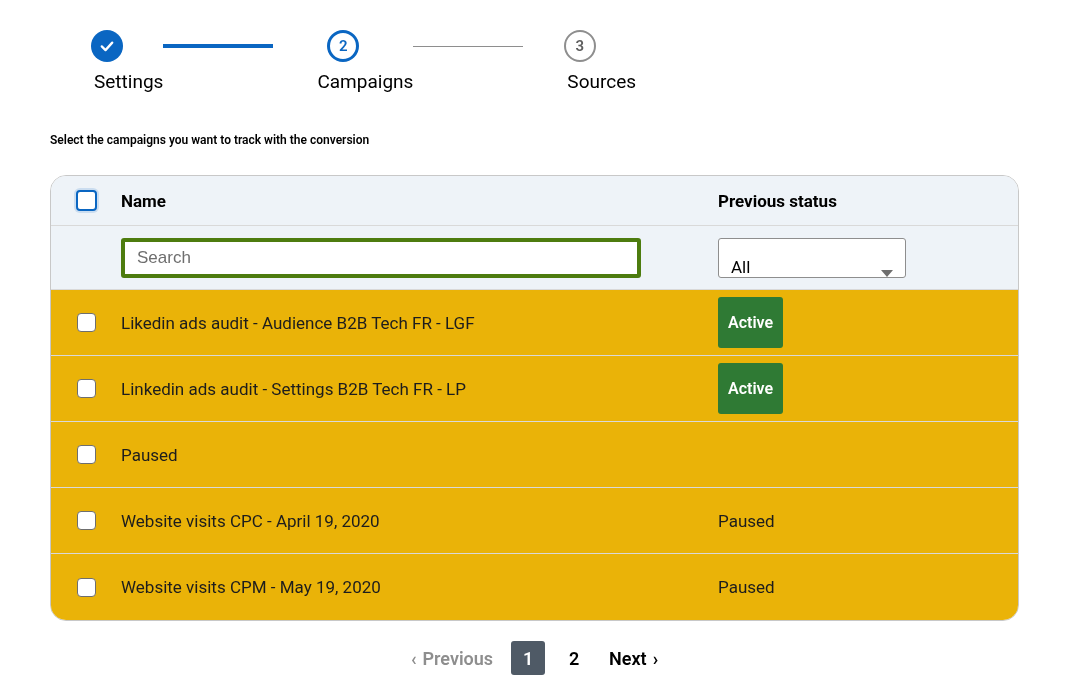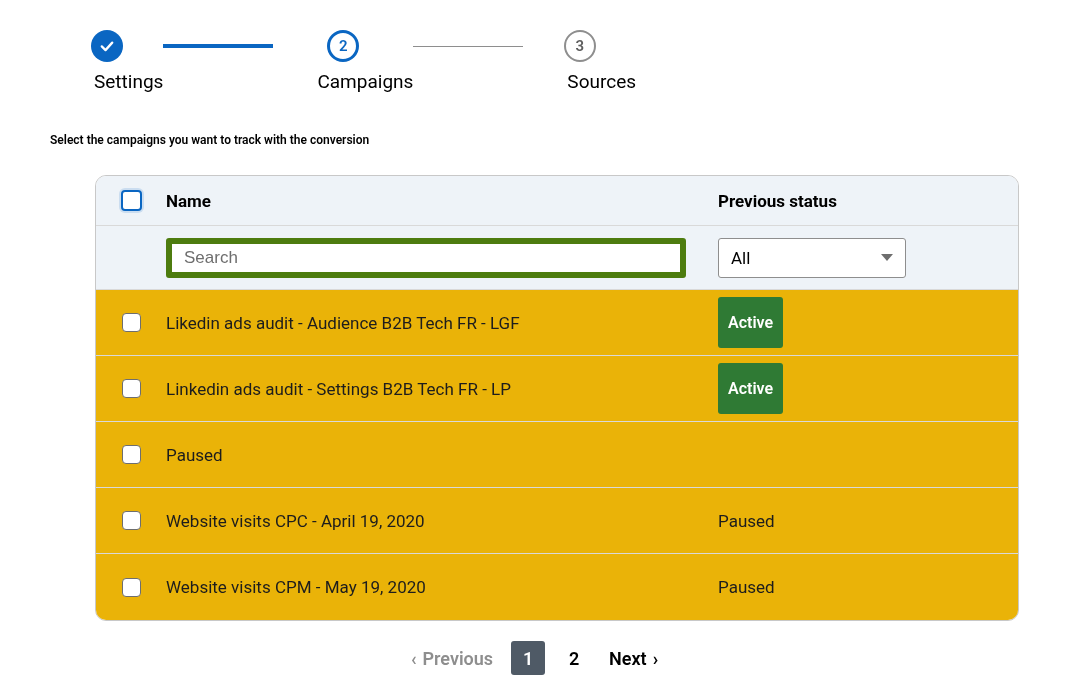--- a/index.html
+++ b/index.html
@@ -71,23 +71,22 @@
 
   .instruction {
     font-size: 12px;
     font-weight: 600;
     margin-bottom: 28px;
   }
 
   
   .table-wrap {
     border: 1px solid #c8c8c8;
-    border-radius: 11px;
+    border-radius: 16px;
     overflow: hidden;
-    margin-left: 45px;
   }
   .thead-row, .filter-row, .data-row {
     display: flex;
     align-items: center;
     border-bottom: 1px solid #d9d9d9;
   }
   .thead-row {
     background: #eef3f8;
     height: 50px;
   }
@@ -134,36 +133,36 @@
     width: 21px;
     height: 21px;
     border: 2px solid #0a66c2;
     border-radius: 4px;
     box-shadow: 0 0 0 2px rgba(10,102,194,0.15);
   }
 
   .search-input {
     width: 520px;
     height: 40px;
-    border: 6px solid #4d7c0f;
+    border: 4px solid #4d7c0f;
     border-radius: 3px;
     font-size: 17px;
     padding: 0 12px;
     background: #fff;
   }
   .search-input::placeholder { color: #6e6e6e; }
 
   .status-select {
     width: 188px;
     height: 40px;
     border: 1px solid #8e8e8e;
     border-radius: 3px;
     background: #fff;
     display: flex;
-    align-items: center;
+    align-items: flex-end;
     justify-content: space-between;
     padding: 0 12px;
     font-size: 17px;
     cursor: pointer;
   }
   .caret-down {
     width: 0; height: 0;
     border-left: 6px solid transparent;
     border-right: 6px solid transparent;
     border-top: 7px solid #6e6e6e;

